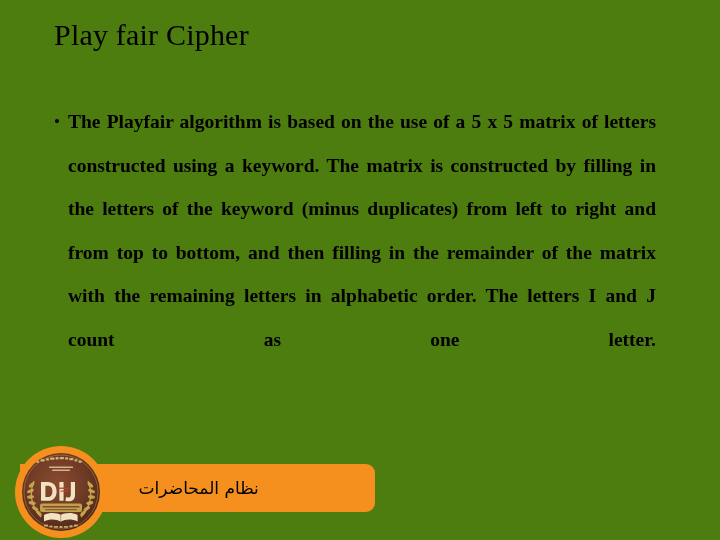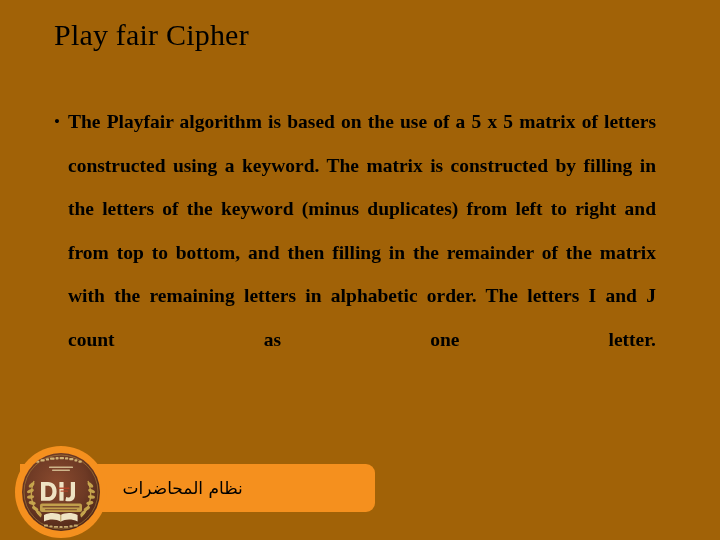--- a/index.html
+++ b/index.html
@@ -10,21 +10,21 @@
     width: 720px;
     height: 540px;
     background: #ffffff;
     font-family: "Liberation Serif", "DejaVu Serif", serif;
     overflow: hidden;
   }
   .slide {
     position: relative;
     width: 720px;
     height: 540px;
-    background: #a16207;
+    background: #4d7c0f;
     overflow: hidden;
   }
 
   
   .slide-title {
     position: absolute;
     left: 54px;
     top: 16px;
     width: 620px;
     font-family: "Liberation Serif", "DejaVu Serif", serif;
@@ -85,21 +85,21 @@
   }
   .footer-text-wrap {
     position: absolute;
     left: 0;
     top: 0;
     right: 8px;
     height: 48px;
     display: flex;
     align-items: center;
     justify-content: flex-end;
-    gap: 32px;
+    gap: 48px;
     direction: rtl;
   }
   .footer-text {
     font-family: "DejaVu Sans", "Liberation Sans", sans-serif;
     font-size: 17px;
     line-height: 20px;
     color: #000000;
     direction: rtl;
     unicode-bidi: bidi-override;
     white-space: nowrap;

